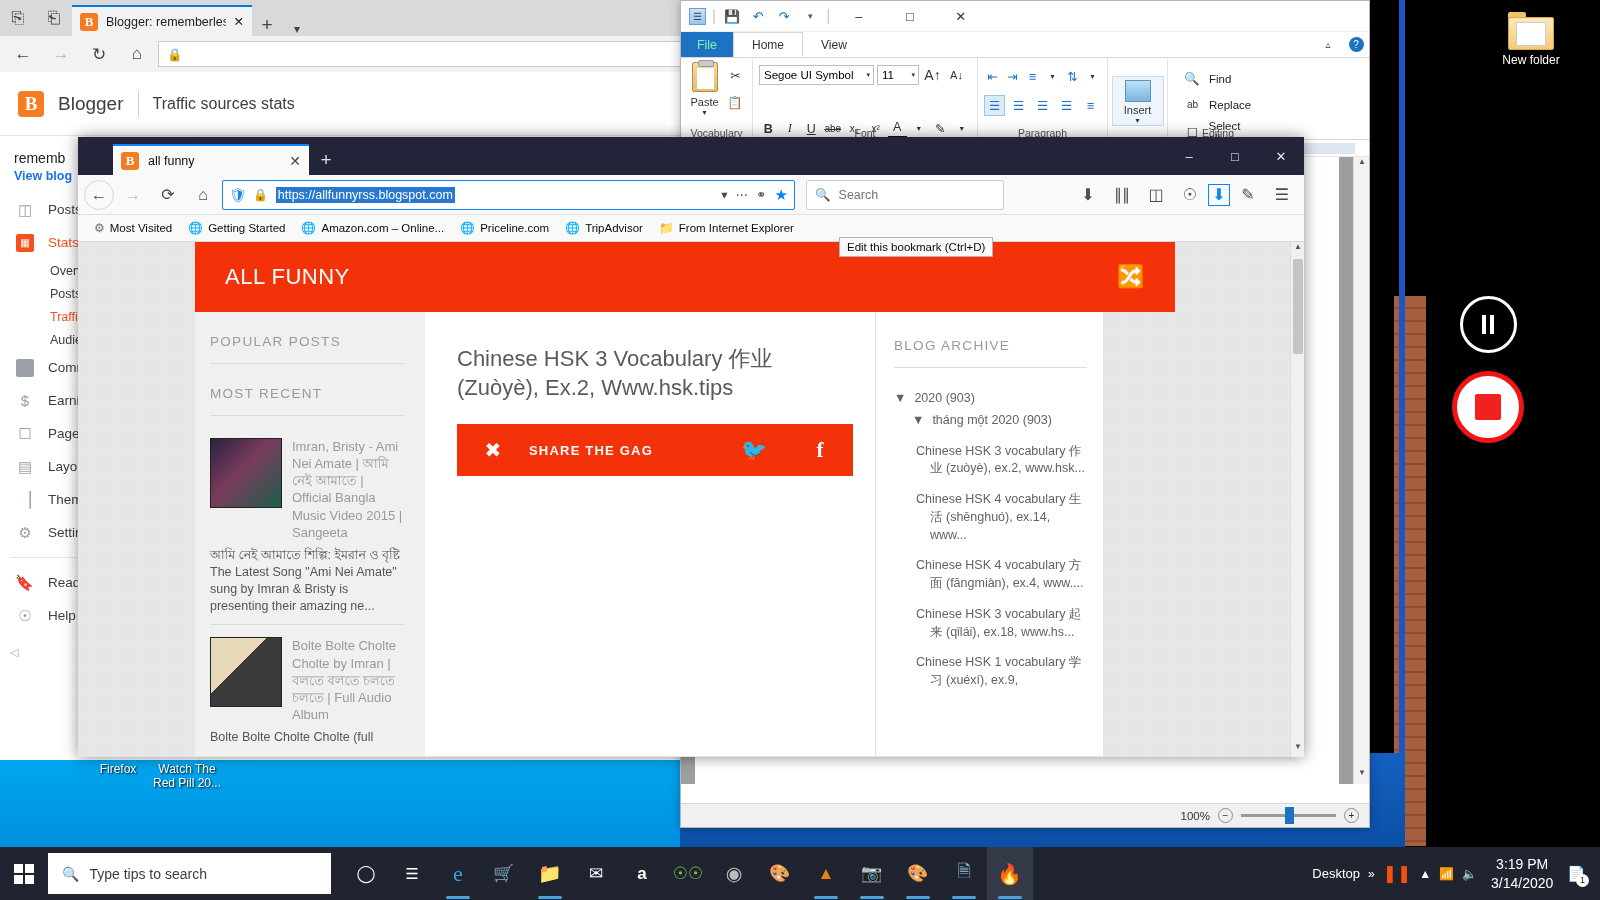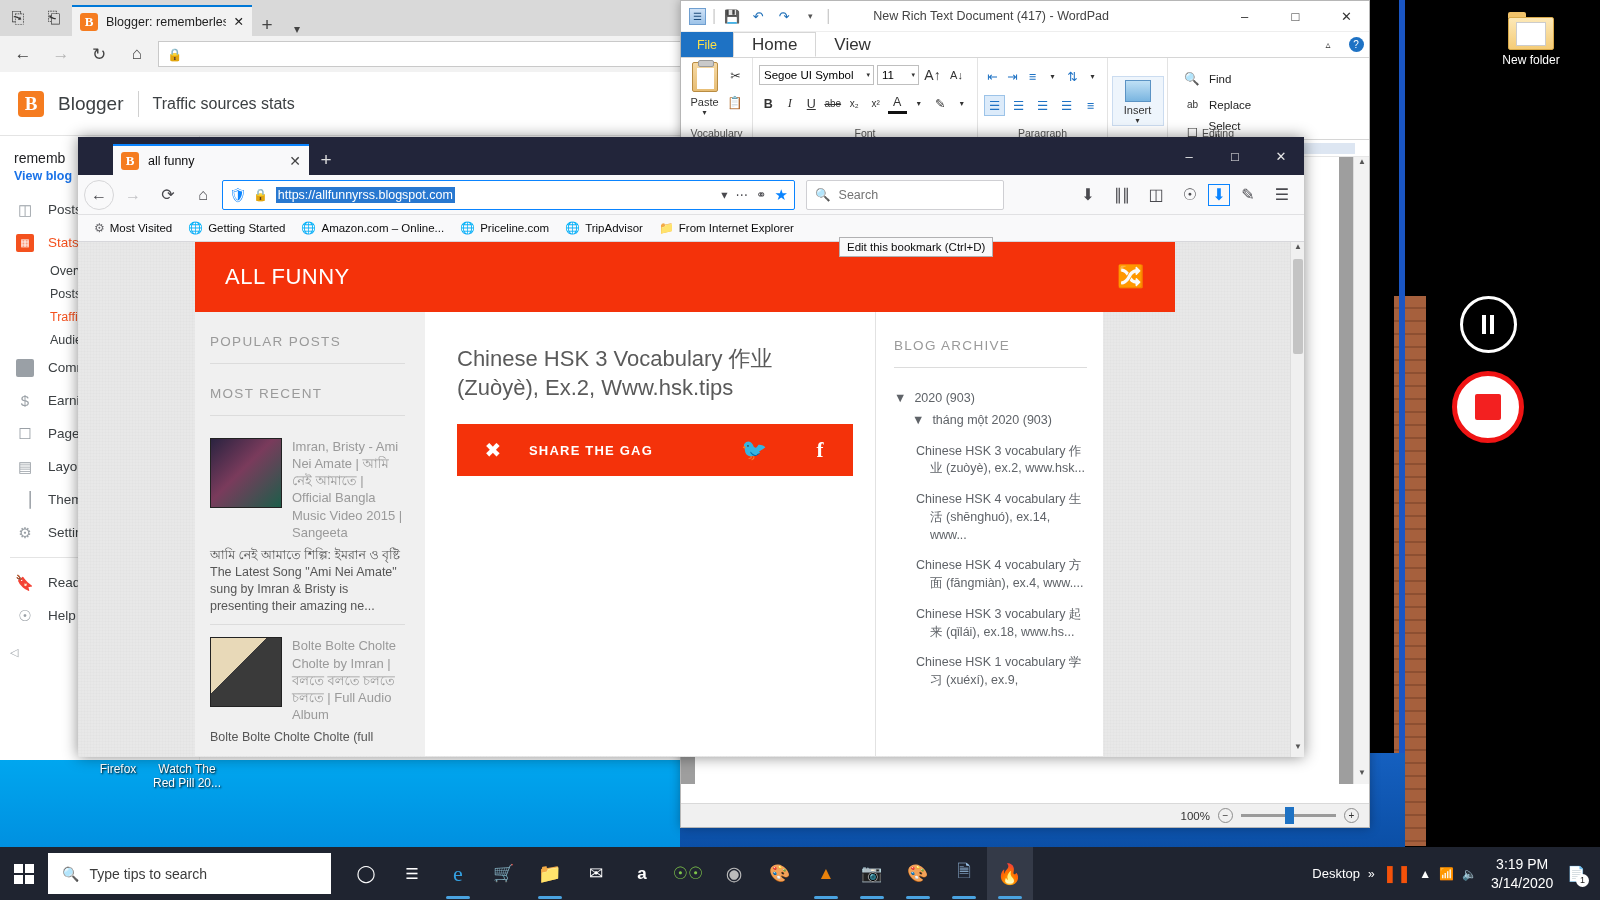--- a/index.html
+++ b/index.html
@@ -131,22 +131,22 @@
 
   
   #wordpad { position:absolute; left:680px; top:0px; width:690px; height:828px; background:#fff; z-index:30;
     border:1px solid #b6b6b6; overflow:hidden; box-shadow:0 0 10px rgba(0,0,0,.3); }
   #wp-title { height:31px; background:#fff; display:flex; align-items:center; gap:6px; padding-left:8px; border-bottom:1px solid #eee; }
   #wp-title .doc-ic { width:17px; height:17px; background:linear-gradient(#cfe2f7,#9dc3e8); border:1px solid #6f9fd0; font-size:10px; color:#1b4a7a; display:flex; align-items:center; justify-content:center; }
   .wp-qa { width:20px; text-align:center; font-size:13px; color:#1e6fb8; }
   #wp-title .name { flex:1; text-align:center; font-size:12.5px; color:#444; margin-left:-70px; }
   .wp-wbtn { width:45px; height:31px; display:flex; align-items:center; justify-content:center; color:#333; font-size:13px; }
   #wp-tabs { height:26px; background:#fff; display:flex; align-items:stretch; border-bottom:1px solid #d6d6d6; }
-  #wp-file { width:52px; background:#1e72c4; color:#fde047; font-size:12.5px; display:flex; align-items:center; justify-content:center; }
-  .wp-tab { padding:0 18px; font-size:17px; color:#333; display:flex; align-items:center; }
+  #wp-file { width:52px; background:#1e72c4; color:#86efac; font-size:12.5px; display:flex; align-items:center; justify-content:center; }
+  .wp-tab { padding:0 18px; font-size:12px; color:#333; display:flex; align-items:center; }
   .wp-tab.sel { background:#fff; border:1px solid #d6d6d6; border-bottom-color:#fff; position:relative; top:0; }
   #wp-collapse { margin-left:auto; width:30px; display:flex; align-items:center; justify-content:center; color:#333; font-size:10px; }
   #wp-help { width:26px; display:flex; align-items:center; justify-content:center; }
   .helpdot { width:15px; height:15px; border-radius:50%; background:#1e72c4; color:#fff; font-size:10px; display:flex; align-items:center; justify-content:center; }
   #wp-ribbon { height:82px; background:#fff; display:flex; border-bottom:1px solid #d6d6d6; position:relative; }
   .rib-group { display:flex; flex-direction:column; border-right:1px solid #e3e3e3; padding:4px 6px 0; position:relative; }
   .rib-label { position:absolute; bottom:0px; left:0; right:0; text-align:center; font-size:10.5px; color:#555; }
   .rib-row { display:flex; align-items:center; gap:3px; }
   .btn-ic { width:21px; height:21px; display:flex; align-items:center; justify-content:center; font-size:12.5px; color:#333; }
   .btn-ic.blue { color:#1e72c4; }
@@ -325,21 +325,20 @@
 
 <div id="wordpad">
   <div id="wp-title">
     <span class="doc-ic">☰</span>
     <span style="color:#ccc;">|</span>
     <span class="wp-qa">💾</span>
     <span class="wp-qa">↶</span>
     <span class="wp-qa">↷</span>
     <span class="wp-qa" style="color:#555;font-size:9px;">▾</span>
     <span style="color:#ccc;">|</span>
-    <span class="name">New Rich Text Document (417) - WordPad</span>
     <span class="wp-wbtn">–</span>
     <span class="wp-wbtn">□</span>
     <span class="wp-wbtn">✕</span>
   </div>
   <div id="wp-tabs">
     <div id="wp-file">File</div>
     <div class="wp-tab sel">Home</div>
     <div class="wp-tab">View</div>
     <div id="wp-collapse">▵</div>
     <div id="wp-help">
@@ -357,21 +356,21 @@
           <span style="font-size:8px;">▾</span>
         </div>
         <div style="display:flex;flex-direction:column;gap:6px;padding-top:3px;">
           <span class="btn-ic">✂</span>
           <span class="btn-ic">📋</span>
         </div>
       </div>
       <div class="rib-label">Vocabulary</div>
     </div>
 
-    <div class="rib-group" style="width:225px;">
+    <div class="rib-group" style="width:225px;justify-content:space-between;">
       <div class="rib-row" style="margin-top:2px;">
         <div class="fontbox">
           <span>Segoe UI Symbol</span>
           <span class="caret">▾</span>
         </div>
         <div class="sizebox">
           <span>11</span>
           <span class="caret">▾</span>
         </div>
         <span class="btn-ic" style="font-size:14px;">A↑</span>

